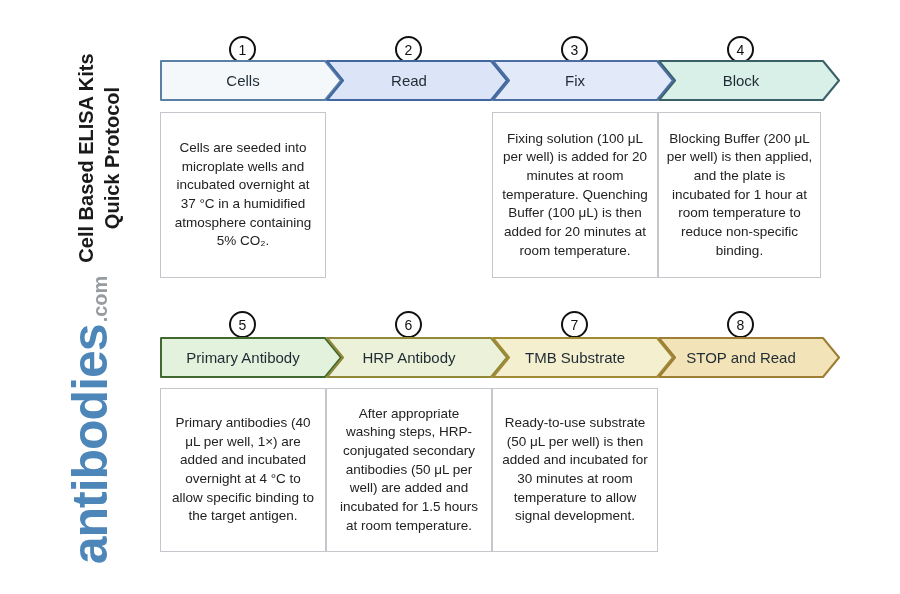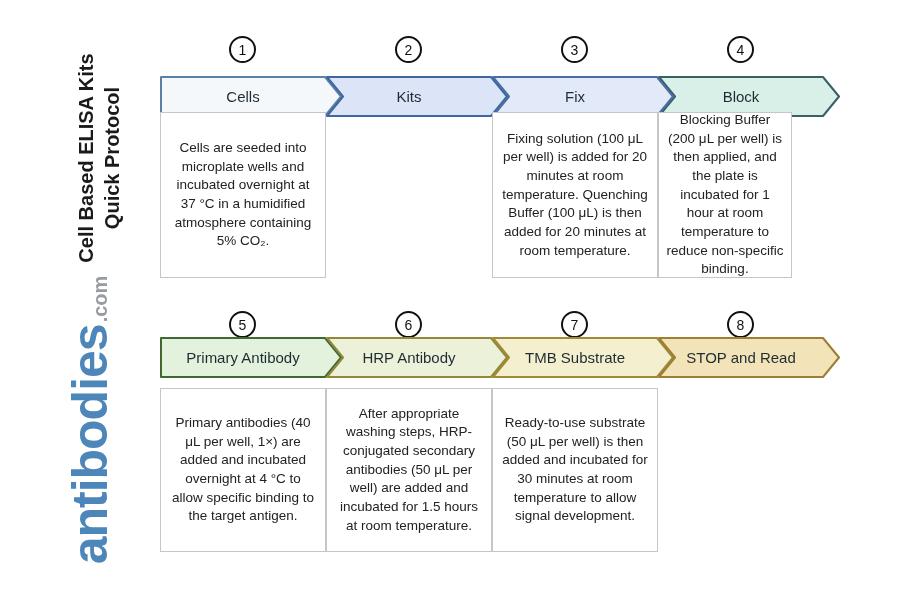--- a/index.html
+++ b/index.html
@@ -37,25 +37,25 @@
     position:absolute;width:166px;background:#fff;border:1px solid #c4c6cb;
     box-sizing:border-box;display:flex;align-items:center;justify-content:center;
     padding:8px 7px;text-align:center;
   }
   .box p{margin:0;font-size:13.5px;line-height:1.38;color:#222;}
   
   .arrow.c0,.box.c0{left:160px}
   .arrow.c1,.box.c1{left:326px}
   .arrow.c2,.box.c2{left:492px}
   .arrow.c3,.box.c3{left:658px}
-  .box.c3{width:134px}
+  .box.c3{width:163px}
   .circle.c0{left:229px}.circle.c1{left:395px}.circle.c2{left:561px}.circle.c3{left:727px}
   
   .circle.r1{top:36px}
-  .arrow.r1{top:76px}
+  .arrow.r1{top:60px}
   .box.r1{top:112px;height:166px}
   .circle.r2{top:311px}
   .arrow.r2{top:337px}
   .box.r2{top:388px;height:164px}
 </style>
 </head>
 <body>
 
 <div class="canvas">
 
@@ -84,21 +84,21 @@
   <div class="arrow r1 c0">
     <svg width="183" height="41" viewBox="0 0 183 41">
       <polygon points="1,1 165,1 181,20.5 165,40 1,40" stroke-width="2" stroke-linejoin="round" fill="#f4f8fb" stroke="#5b80a5"></polygon>
     </svg>
     <span class="arrow-label">Cells</span>
   </div>
   <div class="arrow r1 c1">
     <svg width="183" height="41" viewBox="0 0 183 41">
       <polygon points="1,1 165,1 181,20.5 165,40 1,40 17,20.5" stroke-width="2" stroke-linejoin="round" fill="#dbe5f7" stroke="#40669f"></polygon>
     </svg>
-    <span class="arrow-label">Kits</span>
+    <span class="arrow-label">Read</span>
   </div>
   <div class="arrow r1 c3">
     <svg width="183" height="41" viewBox="0 0 183 41">
       <polygon points="1,1 165,1 181,20.5 165,40 1,40 17,20.5" stroke-width="2" stroke-linejoin="round" fill="#d9f0e8" stroke="#3a5f66"></polygon>
     </svg>
     <span class="arrow-label">Block</span>
   </div>
   <div class="arrow r1 c2">
     <svg width="183" height="41" viewBox="0 0 183 41">
       <polygon points="1,1 165,1 181,20.5 165,40 1,40 17,20.5" stroke-width="2" stroke-linejoin="round" fill="#e2e9f8" stroke="#4b6da1"></polygon>

